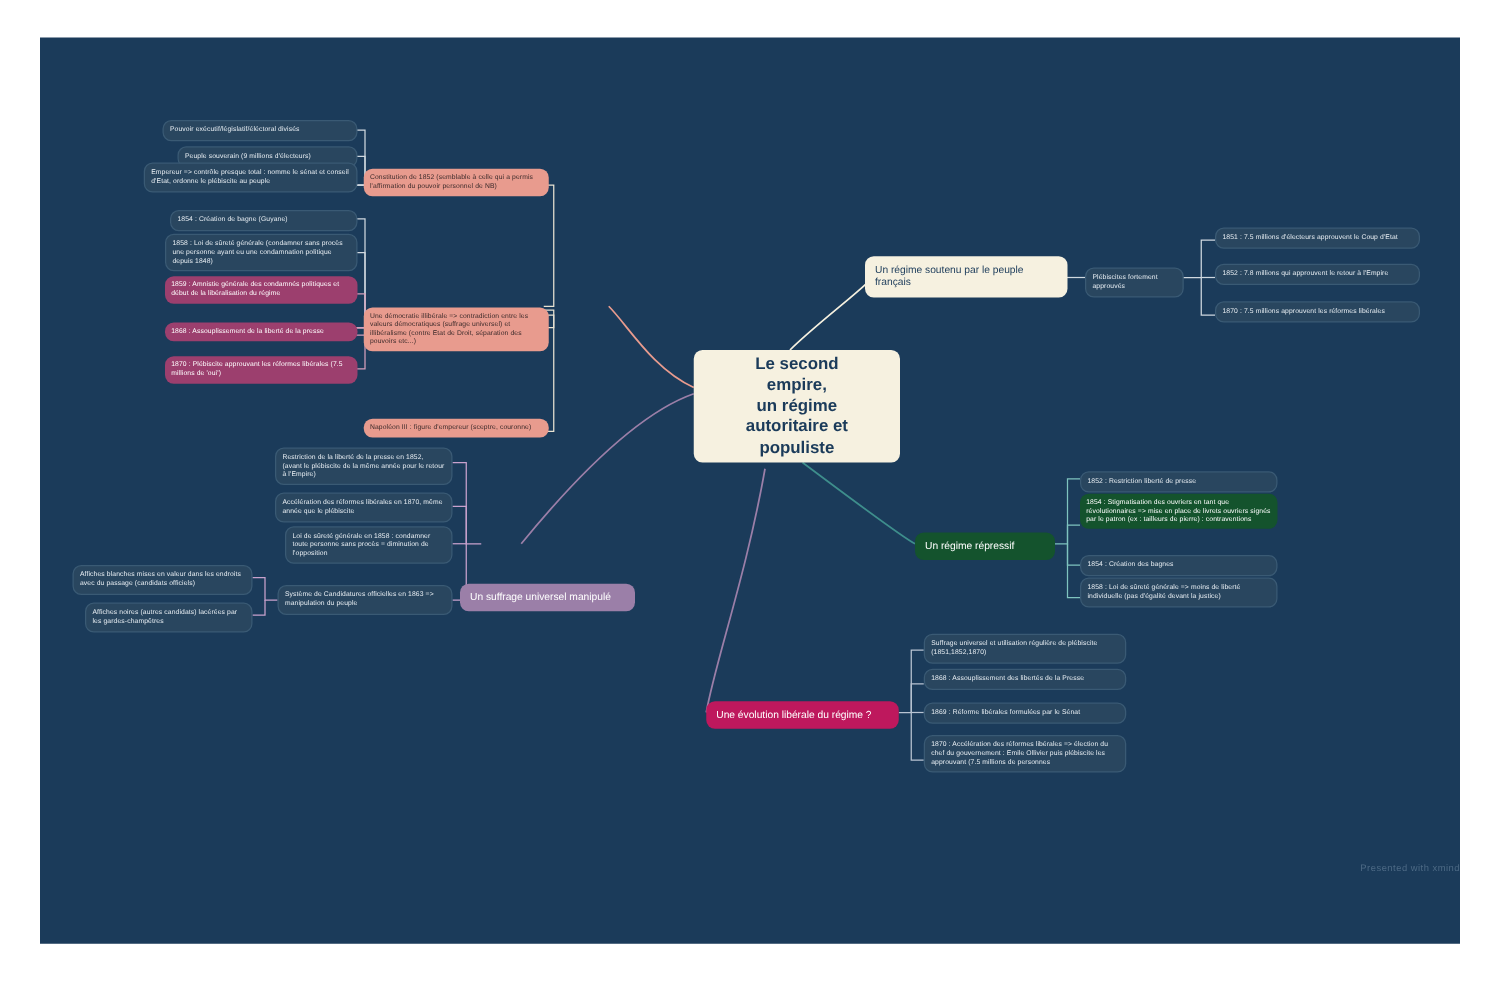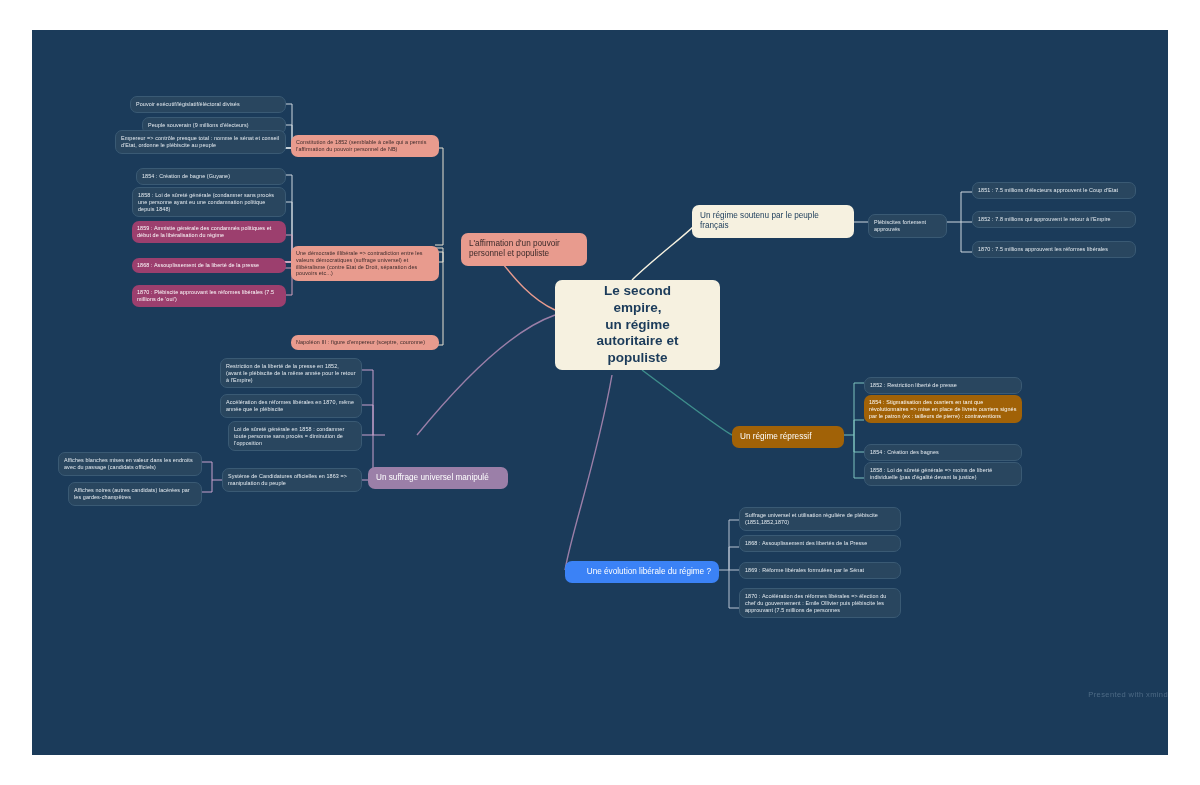--- a/index.html
+++ b/index.html
@@ -4,23 +4,23 @@
 <style>
   html,body{margin:0;padding:0;background:#ffffff;}
   body{font-family:"Liberation Sans",sans-serif;}
   #canvas{position:relative;width:1200px;height:785px;background:#ffffff;overflow:hidden;}
   #board{position:absolute;left:32px;top:30px;width:1136px;height:725px;background:#1b3b5a;}
   #svg-links{position:absolute;left:0;top:0;width:1136px;height:725px;pointer-events:none;}
   .node{position:absolute;box-sizing:border-box;border-radius:7px;line-height:1.25;}
   .n-dark{background:#29465f;color:#e8eef3;border:1px solid #3a5a74;}
   .n-pink{background:#9c3f6e;color:#ffffff;}
   .n-salmon{background:#e89b8e;color:#3b2a2a;}
-  .n-teal{background:#a16207;color:#ffffff;}
+  .n-teal{background:#14532d;color:#ffffff;}
   .n-mauve{background:#9b7fa8;color:#ffffff;}
-  .n-slate{background:#3b82f6;color:#ffffff;text-align:right;}
+  .n-slate{background:#be185d;color:#ffffff;}
   .n-cream{background:#f6f1e0;color:#1b3b5a;}
   .tiny{font-size:5.4px;padding:4px 5px;letter-spacing:.1px;}
   .mid{font-size:8.2px;padding:6px 8px;}
   .big{font-size:13.5px;padding:14px 24px;text-align:center;font-weight:600;}
   .footer{position:absolute;left:0;top:660px;width:1136px;text-align:right;
           font-size:7.5px;color:#4d6a85;letter-spacing:.4px;}
 </style>
 </head>
 <body>
 
@@ -70,21 +70,20 @@
       <path d="M697,540 L697,517 L707,517" stroke="#b9c4d2" stroke-width="1" fill="none"></path>
       <path d="M697,540 L697,540 L707,540" stroke="#b9c4d2" stroke-width="1" fill="none"></path>
       <path d="M697,540 L697,578 L707,578" stroke="#b9c4d2" stroke-width="1" fill="none"></path>
     </svg>
 
     <div class="node n-cream big" style="left:523px;top:250px;width:165px;height:90px;display:flex;align-items:center;justify-content:center;white-space:pre-line;">Le second empire,
 un régime
 autoritaire et
 populiste</div>
 
-    <div class="node n-salmon mid" style="left:429px;top:203px;width:126px;">L'affirmation d'un pouvoir personnel et populiste</div>
 
     <div class="node n-salmon tiny" style="left:259px;top:105px;width:148px;">Constitution de 1852 (semblable à celle qui a permis l'affirmation du pouvoir personnel de NB)</div>
     <div class="node n-dark tiny" style="left:98px;top:66px;width:156px;">Pouvoir exécutif/législatif/éléctoral divisés</div>
     <div class="node n-dark tiny" style="left:110px;top:87px;width:144px;">Peuple souverain (9 millions d'électeurs)</div>
     <div class="node n-dark tiny" style="left:83px;top:100px;width:171px;">Empereur =&gt; contrôle presque total : nomme le sénat et conseil d'Etat, ordonne le plébiscite au peuple</div>
 
     <div class="node n-salmon tiny" style="left:259px;top:216px;width:148px;">Une démocratie illibérale =&gt; contradiction entre les valeurs démocratiques (suffrage universel) et illibéralisme (contre Etat de Droit, séparation des pouvoirs etc...)</div>
     <div class="node n-dark tiny" style="left:104px;top:138px;width:150px;">1854 : Création de bagne (Guyane)</div>
     <div class="node n-dark tiny" style="left:100px;top:157px;width:154px;">1858 : Loi de sûreté générale (condamner sans procès une personne ayant eu une condamnation politique depuis 1848)</div>
     <div class="node n-pink tiny" style="left:100px;top:191px;width:154px;">1859 : Amnistie générale des condamnés politiques et début de la libéralisation du régime</div>

